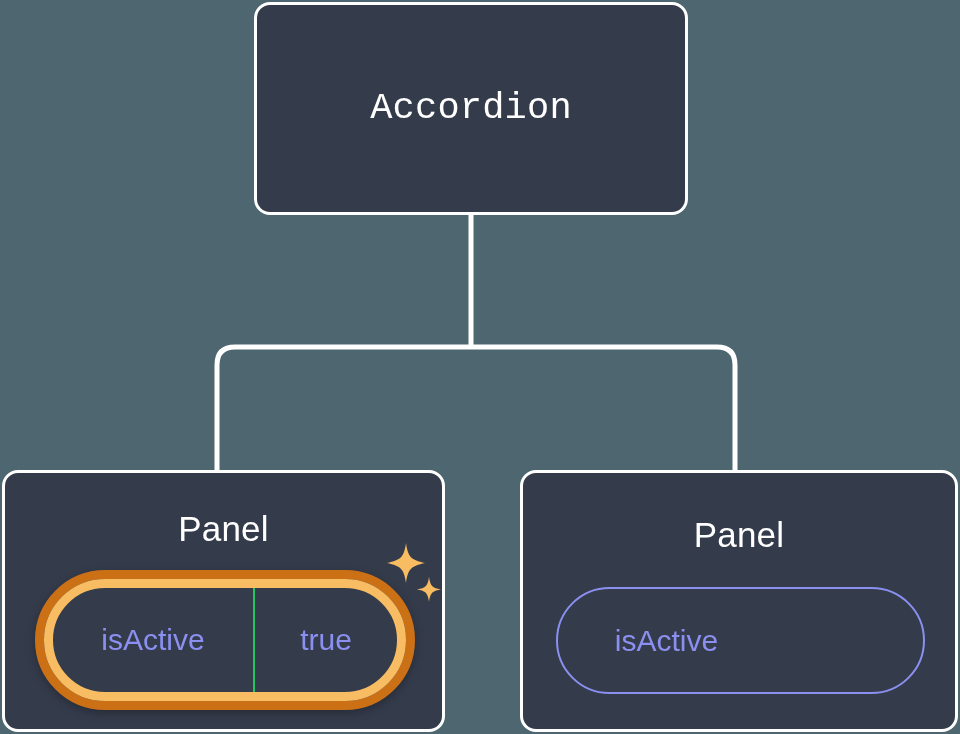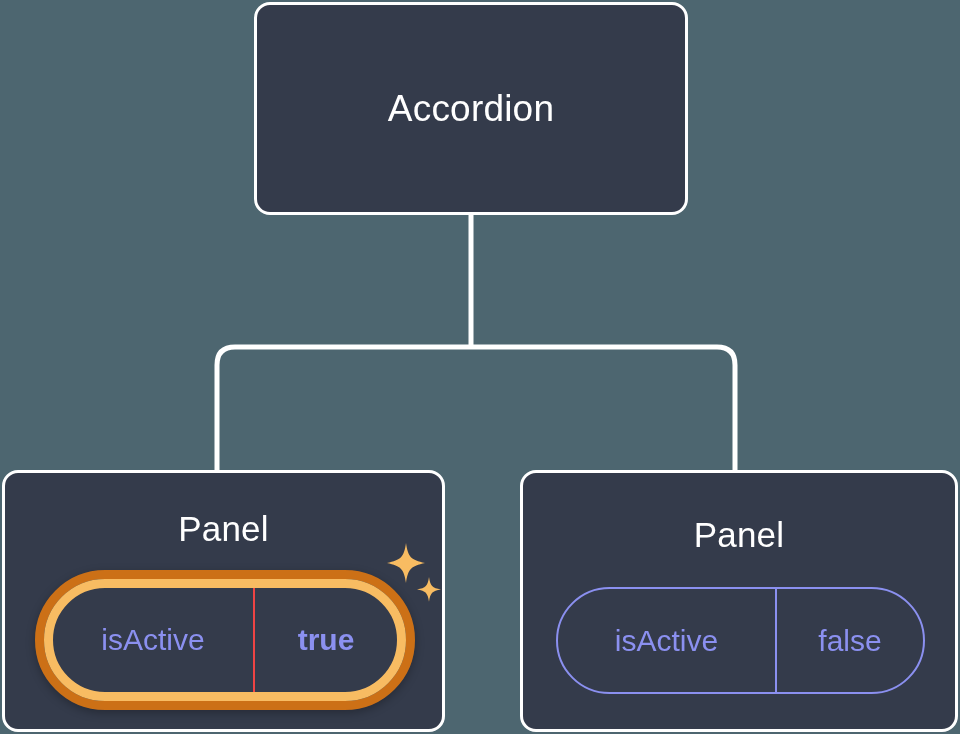--- a/index.html
+++ b/index.html
@@ -71,20 +71,21 @@
   .node-title {
     color: #ffffff;
     font-size: 35px;
     font-weight: 400;
     letter-spacing: 0.2px;
     line-height: 1;
     white-space: nowrap;
   }
   .node-root .node-title {
     font-size: 37px;
+    font-family: Liberation Mono, monospace;
   }
   .node-panel-left .node-title,
   .node-panel-right .node-title {
     font-size: 35px;
   }
 
   
   .pill-wrap {
     position: absolute;
   }
@@ -143,23 +144,23 @@
     background: #343b4b;
     display: flex;
     align-items: stretch;
   }
   .pill-highlight .pill-key {
     flex: 0 0 200px;
     color: #8b90f0;
   }
   .pill-highlight .pill-val {
     flex: 1 1 auto;
-    font-weight: 700;
-    color: #8b90f0;
-    border-left: 2px solid #ef4444;
+    font-weight: 400;
+    color: #8b90f0;
+    border-left: 2px solid #22c55e;
   }
 
   
   .pill-plain-wrap {
     left: 556px;
     top: 587px;
   }
   .pill-plain {
     width: 369px;
     height: 107px;
@@ -223,17 +224,16 @@
     </svg>
   </div>
 
   <div class="node-card node-panel-right">
     <span class="node-title">Panel</span>
   </div>
 
   <div class="pill-wrap pill-plain-wrap">
     <div class="pill pill-plain">
       <span class="pill-cell pill-key">isActive</span>
-      <span class="pill-cell pill-val">false</span>
     </div>
   </div>
 
 </div>
 
 </body></html>

